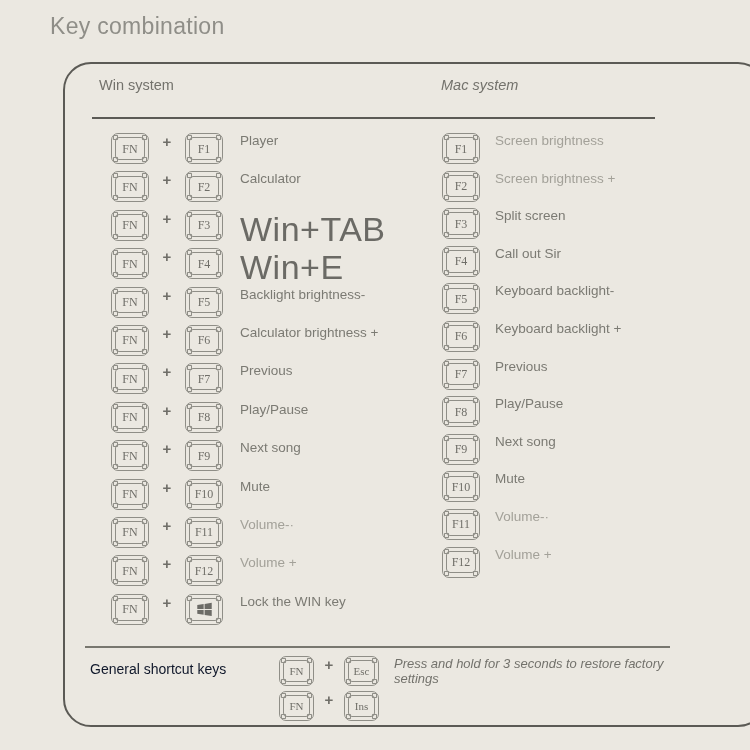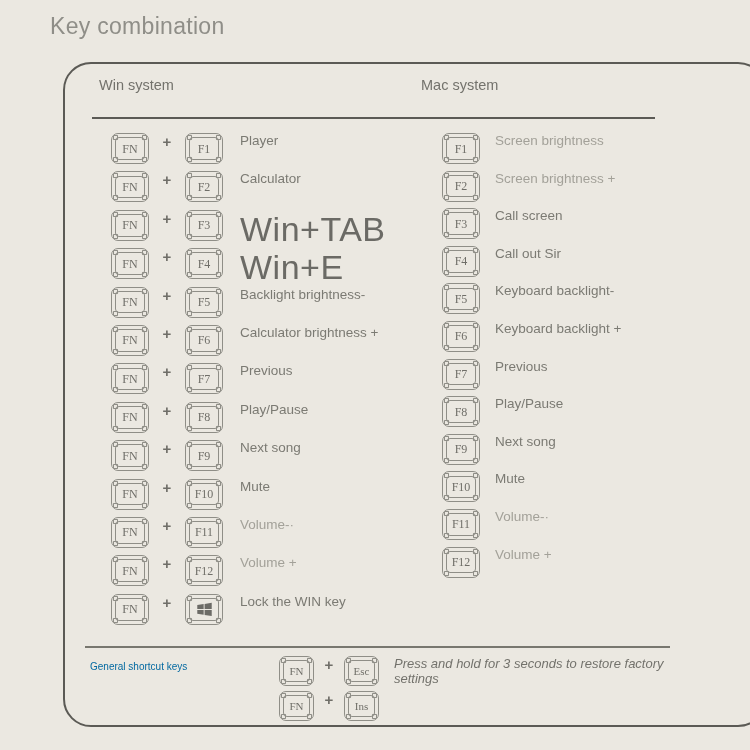--- a/index.html
+++ b/index.html
@@ -29,21 +29,21 @@
   .panel{
     position:absolute;left:63px;top:62px;width:703px;height:665px;
     border:2px solid var(--panel-line);
     border-radius:28px;
   }
   .col-header{
     position:absolute;top:13px;
     font-size:14.5px;color:var(--header);
   }
   .col-header.win{left:34px;}
-  .col-header.mac{left:356px;}
+  .col-header.mac{left:376px;font-style:italic;}
   .header-underline{
     position:absolute;left:27px;top:53px;width:563px;height:2px;
     background:var(--panel-line);
   }
   .rows{position:absolute;}
   .win-rows{left:46px;top:69px;}
   .mac-rows{left:377px;top:69px;}
   .krow{display:flex;align-items:flex-start;}
   .win-rows .krow{height:38.4px;}
   .mac-rows .krow{height:37.6px;}
@@ -86,21 +86,21 @@
   .winlogo{display:none;position:relative;z-index:1;}
   .has-winlogo .winlogo{display:inline-block;}
 
   
   .general-divider{
     position:absolute;left:20px;top:582px;width:585px;height:1.5px;
     background:#78776f;
   }
   .general-header{
     position:absolute;left:25px;top:597px;
-    font-size:10px;color:#0369a1;
+    font-size:14px;color:#0f172a;
   }
   .general-rows{left:214px;top:592px;}
   .general-rows .krow{height:35px;}
   .general-rows .key{width:35px;height:30px;}
   .general-rows .klabel{font-size:11px;}
   .general-rows .plus{width:30px;}
   .general-rows .rlabel{
     margin-left:15px;width:285px;
     font-size:13px;line-height:1.18;color:var(--header);
     white-space:normal;
@@ -278,21 +278,21 @@
       <div class="krow">
         <span class="key fkey">
           <span class="klabel">F2</span>
         </span>
         <span class="rlabel muted">Screen brightness +</span>
       </div>
       <div class="krow">
         <span class="key fkey">
           <span class="klabel">F3</span>
         </span>
-        <span class="rlabel">Call screen</span>
+        <span class="rlabel">Split screen</span>
       </div>
       <div class="krow">
         <span class="key fkey">
           <span class="klabel">F4</span>
         </span>
         <span class="rlabel">Call out Sir</span>
       </div>
       <div class="krow">
         <span class="key fkey">
           <span class="klabel">F5</span>

